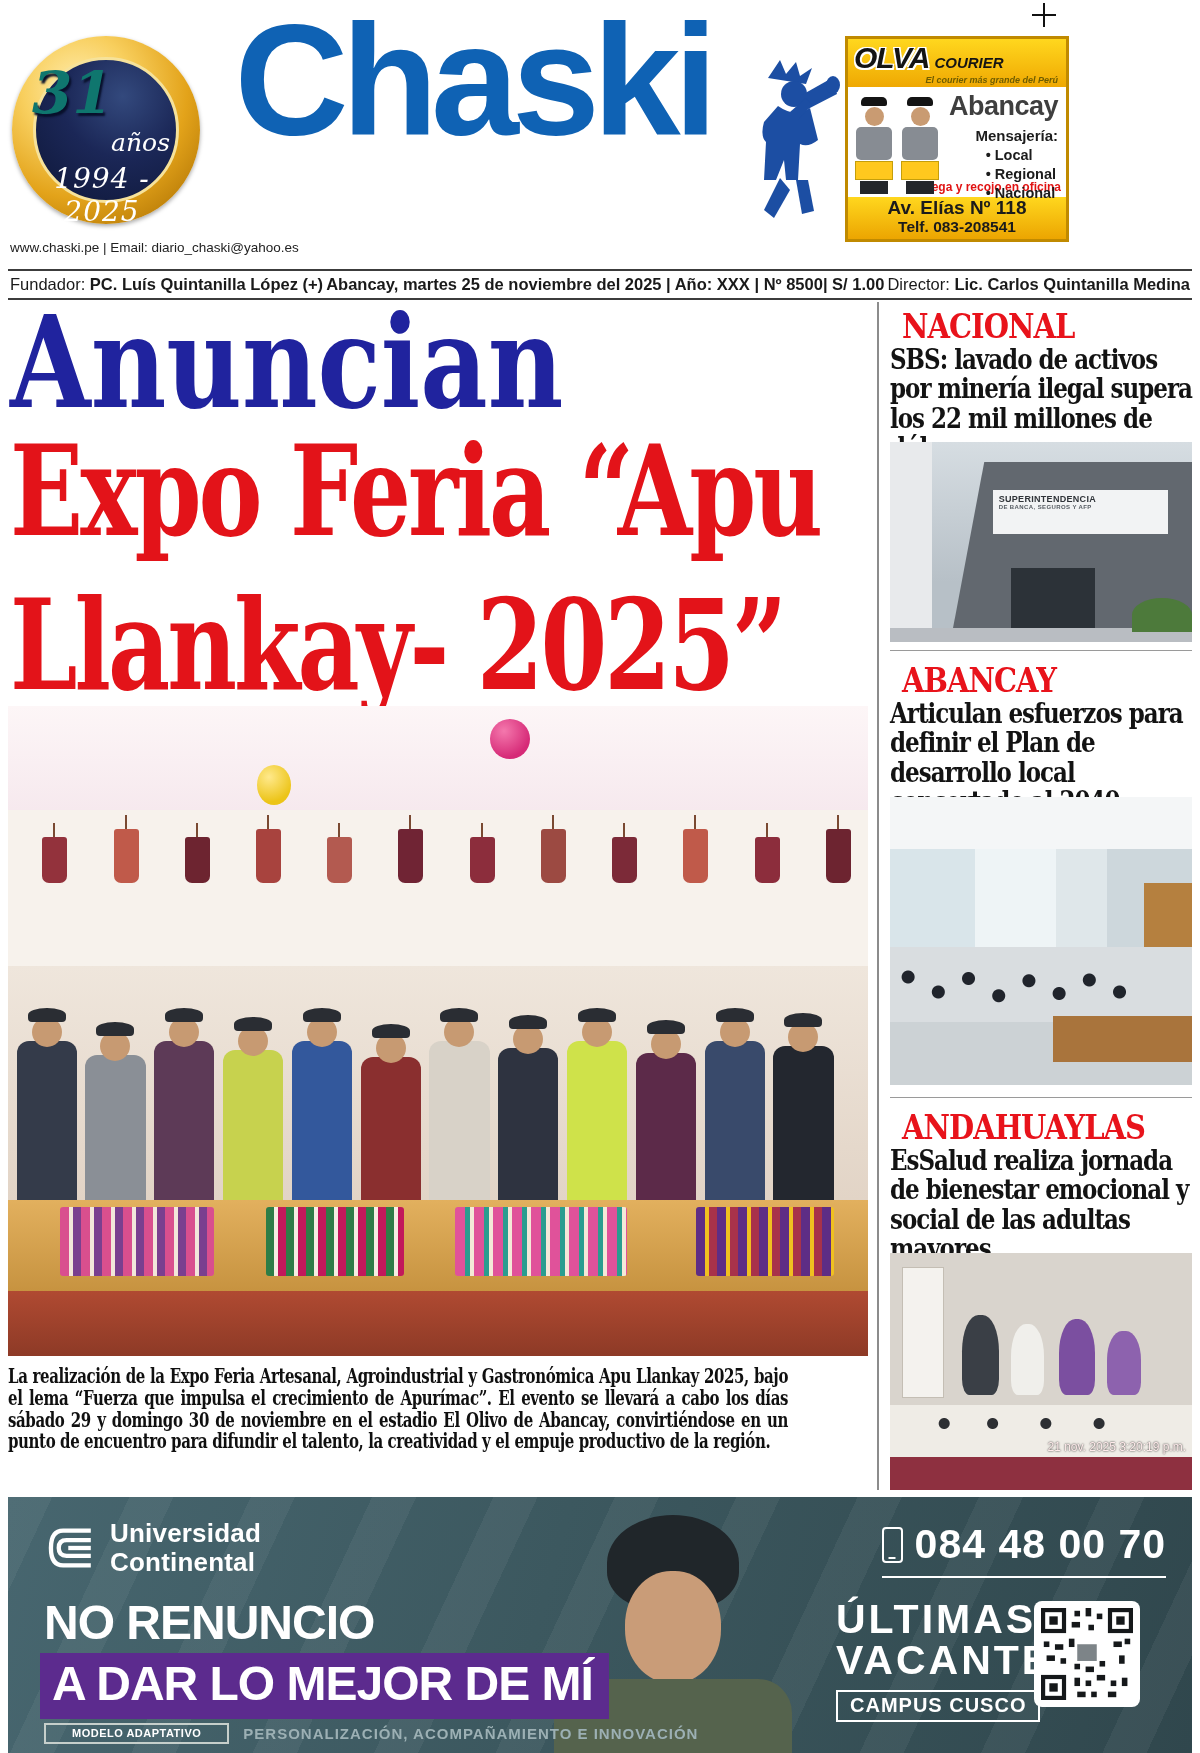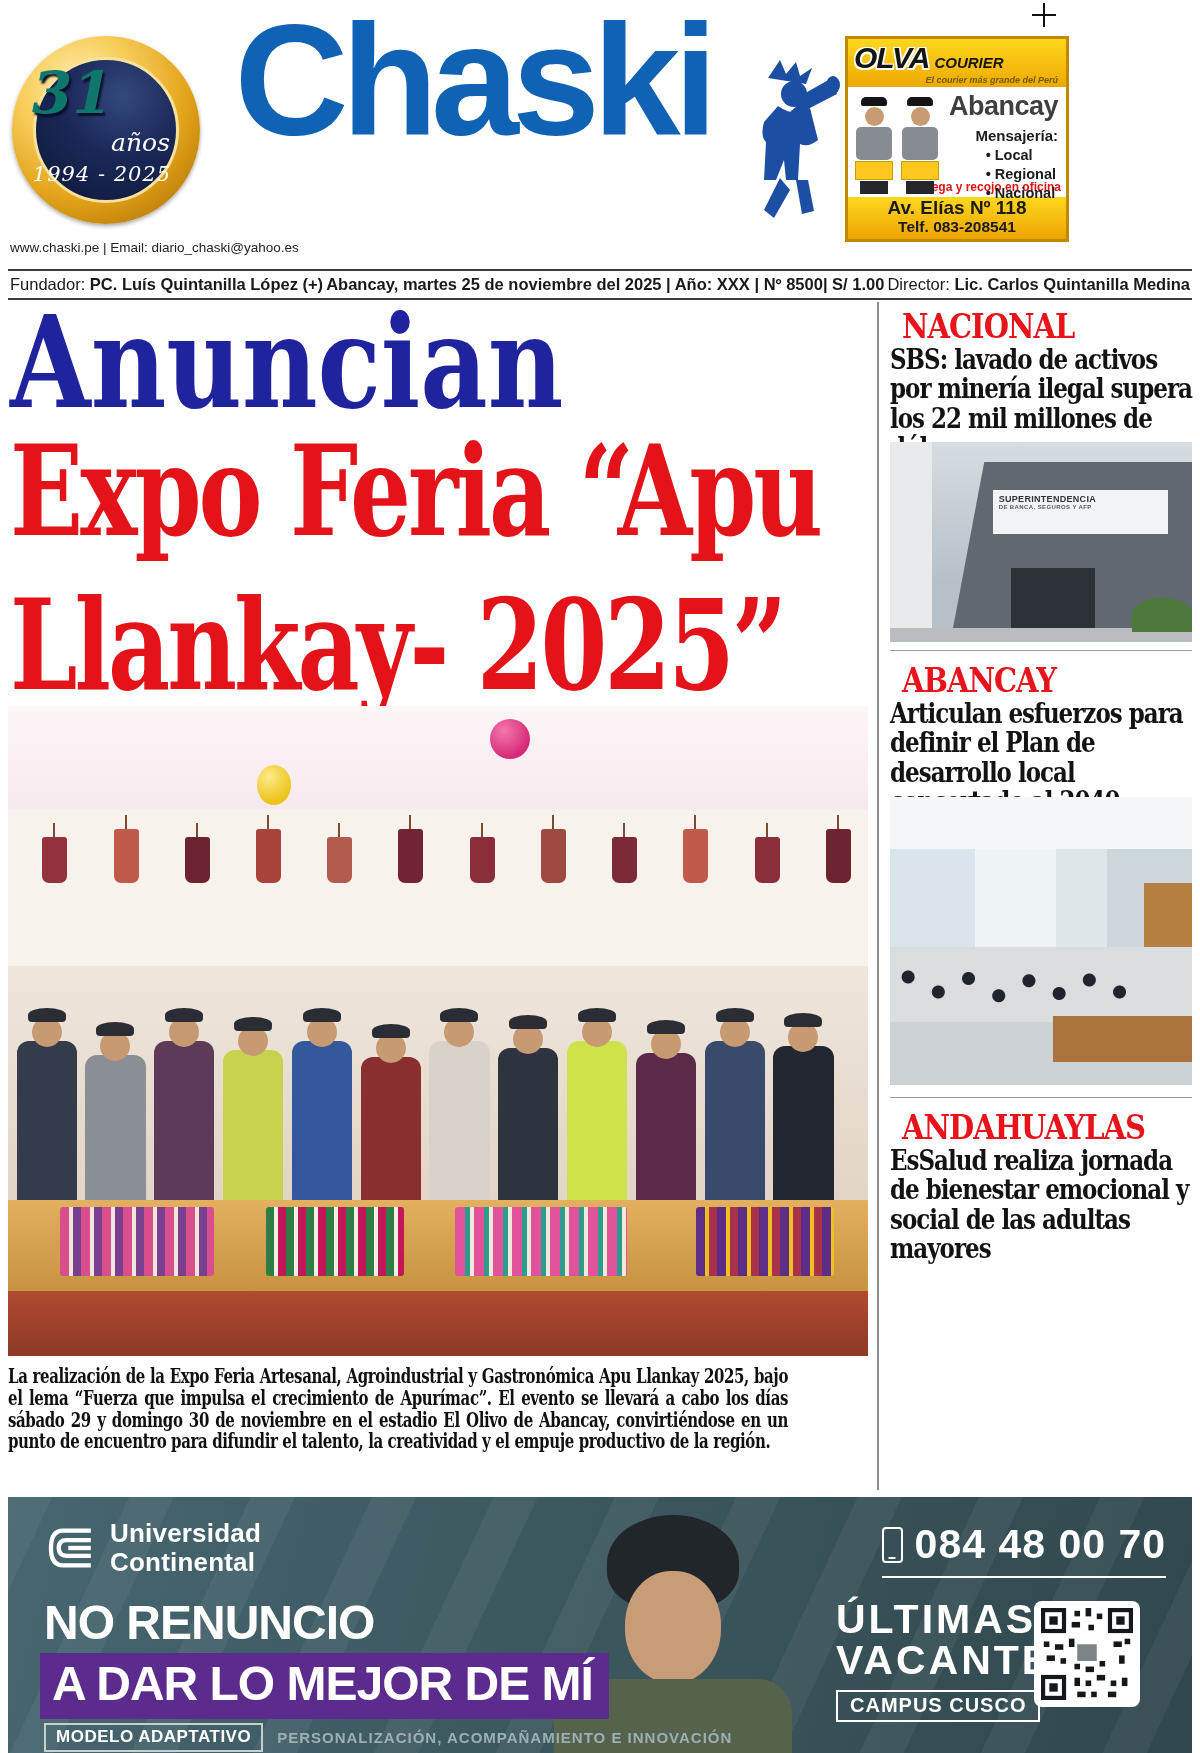--- a/index.html
+++ b/index.html
@@ -18,21 +18,21 @@
     background:radial-gradient(circle at 35% 28%, #ffeeb0 0%, #f8cf5e 30%, #e3a31a 60%, #b97c08 85%, #9a6404 100%);
     box-shadow:0 2px 4px rgba(0,0,0,.35); }
   .badge-inner { position:absolute; inset:21px; border-radius:50%;
     background:radial-gradient(circle at 62% 26%, #33497d 0%, #1b2757 45%, #0e1738 100%);
     border:3px solid #f6e29a; }
   .badge-num { position:absolute; left:20px; top:28px; width:100%; font-family:"DejaVu Serif",serif; font-style:italic;
     font-weight:bold; font-size:58px; color:#0f766e; text-shadow:2px 3px 2px #08102b; line-height:1; }
   .badge-anios { position:absolute; right:30px; top:92px; font-family:"DejaVu Serif",serif; font-style:italic;
     font-size:25px; color:#fff; }
   .badge-years { position:absolute; left:0; right:8px; top:126px; text-align:center; font-family:"DejaVu Serif",serif;
-    font-style:italic; font-size:21px; color:#fff; letter-spacing:1px; }
+    font-style:italic; font-size:28px; color:#fff; letter-spacing:1px; }
   .contact { position:absolute; left:10px; top:240px; font-size:13.5px; color:#222; font-weight:500; }
 
   .paper-title { position:absolute; left:190px; top:4px; width:565px; text-align:center;
     font-size:158px; font-weight:bold; color:#0f62b4; letter-spacing:-7px; line-height:0.95; }
   .paper-tagline { position:absolute; left:190px; top:196px; width:565px; text-align:center;
     font-size:37px; font-weight:bold; color:#0f5fb0; letter-spacing:-0.5px; }
   .chasqui { position:absolute; left:740px; top:56px; width:100px; height:180px; }
 
   
   .olva { position:absolute; left:845px; top:36px; width:224px; height:206px; background:#f5b70a;
@@ -188,21 +188,21 @@
   .man-face { position:absolute; left:50%; top:56px; transform:translateX(-50%); width:96px; height:112px;
     border-radius:48%; background:#c99c78; }
   .man-body { position:absolute; left:50%; bottom:0; transform:translateX(-50%); width:238px; height:74px;
     border-radius:34px 34px 0 0; background:#55634d; }
   .uc-logo { position:absolute; left:36px; top:22px; display:flex; align-items:center; gap:14px; }
   .uc-text { font-size:26px; font-weight:bold; line-height:1.1; letter-spacing:0.2px; }
   .fa-h1 { position:absolute; left:36px; top:98px; font-size:48px; font-weight:900; letter-spacing:-1px; }
   .fa-h2 { position:absolute; left:32px; top:156px; background:#5c2b8e; padding:3px 16px 8px 12px;
     font-size:48px; font-weight:900; letter-spacing:-1px; }
   .fa-badges { position:absolute; left:36px; top:226px; display:flex; align-items:center; }
-  .fa-box { border:2px solid #c6cfcb; padding:2px 10px 3px; font-size:17px; font-weight:800; letter-spacing:0.5px; }
+  .fa-box { border:2px solid #c6cfcb; padding:2px 26px 3px; font-size:11px; font-weight:800; letter-spacing:0.5px; }
   .fa-cap { margin-left:14px; font-size:15px; font-weight:700; color:#9cb0b4; letter-spacing:1px; }
   .fa-phone { position:absolute; right:26px; top:24px; display:flex; align-items:center; gap:12px;
     border-bottom:2px solid #fff; padding-bottom:8px; }
   .ph-icon { width:21px; height:36px; border:2.5px solid #fff; border-radius:4px; position:relative; }
   .ph-icon::after { content:""; position:absolute; bottom:2px; left:50%; transform:translateX(-50%);
     width:7px; height:2px; background:#fff; }
   .fa-num { font-size:41px; font-weight:800; letter-spacing:1px; }
   .fa-vac { position:absolute; left:828px; top:102px; }
   .fa-vac-line { font-size:41px; font-weight:800; letter-spacing:3px; line-height:1.0; }
   .fa-campus { display:inline-block; margin-top:9px; border:2px solid #fff; padding:2px 12px 3px;
@@ -359,20 +359,32 @@
     <div class="mt-win"></div>
     <div class="mt-wood"></div>
     <div class="mt-heads"></div>
     <div class="mt-floor"></div>
     <div class="mt-desk"></div>
   </div>
 
   <div class="sec-hr" style="top:1097px"></div>
   <div class="sec-label" style="top:1107px">ANDAHUAYLAS</div>
   <div class="sec-head" style="top:1145px">EsSalud realiza jornada de bienestar emocional y social de las adultas mayores</div>
+  <div class="sec-photo" style="top:1253px;height:237px">
+    <div class="es-wall"></div>
+    <div class="es-banner"></div>
+    <div class="es-fig es-f1"></div>
+    <div class="es-fig es-f2"></div>
+    <div class="es-fig es-f3"></div>
+    <div class="es-fig es-f4"></div>
+    <div class="es-table"></div>
+    <div class="es-dots"></div>
+    <div class="es-band"></div>
+    <div class="es-ts">21 nov. 2025 3:20:19 p.m.</div>
+  </div>
 
   <div class="footer-ad">
     <div class="man">
       <div class="man-hair"></div>
         <div class="man-face"></div>
         <div class="man-body"></div>
     </div>
     <div class="uc-logo">
       <svg width="52" height="52" viewBox="0 0 60 60">
         <g fill="none" stroke="#fff" stroke-width="5">

